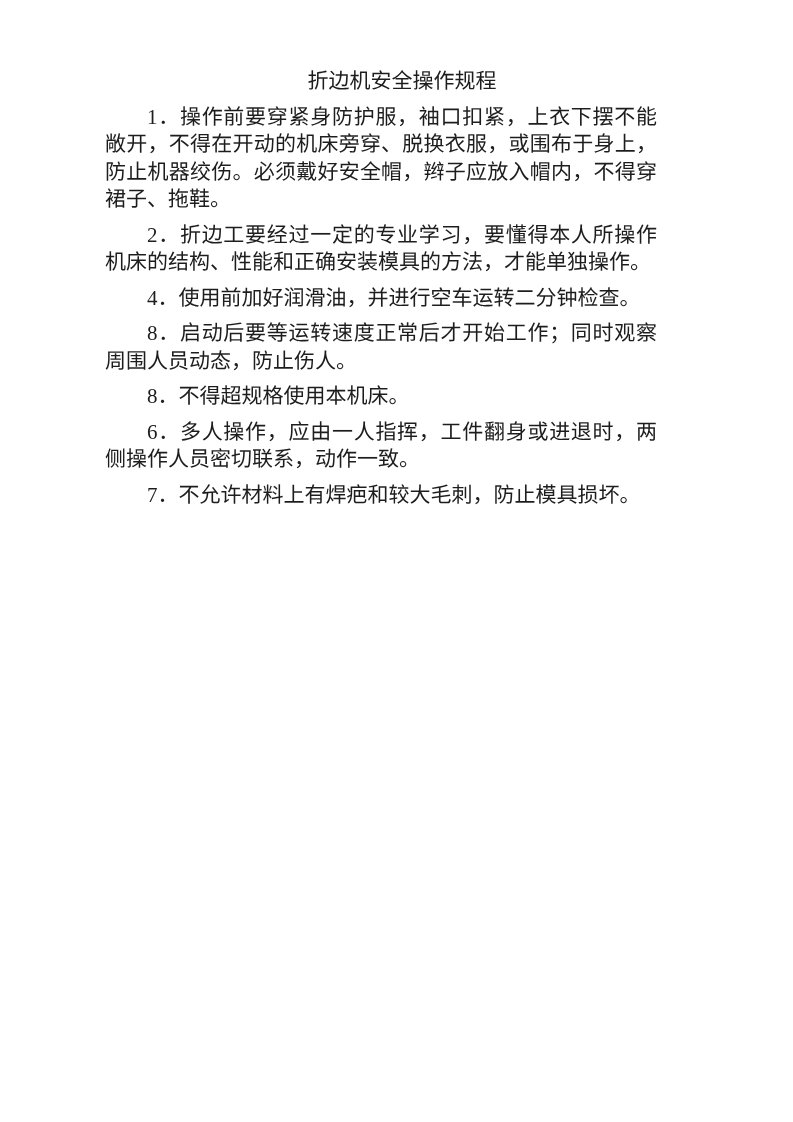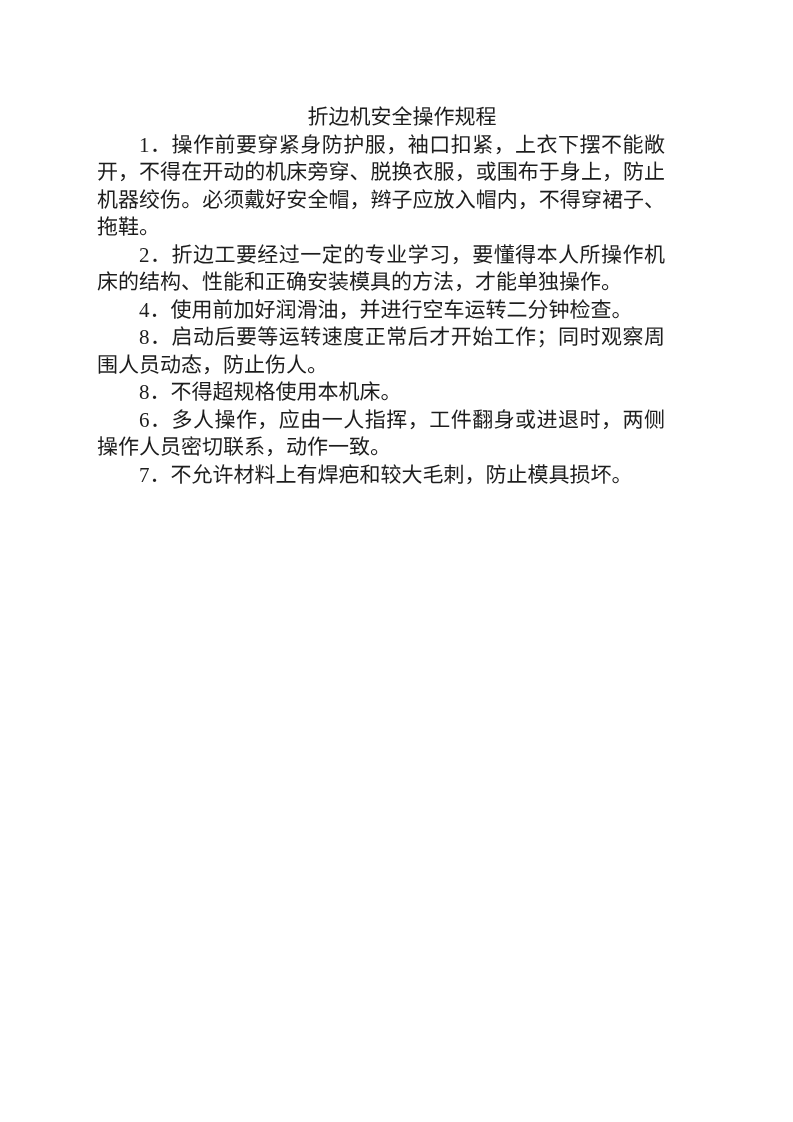--- a/index.html
+++ b/index.html
@@ -6,38 +6,38 @@
     margin: 0;
     padding: 0;
     background: #ffffff;
   }
   .page {
     position: relative;
     width: 793px;
     height: 1122px;
     background: #ffffff;
     box-sizing: border-box;
-    padding: 104px 128px 0 97px;
+    padding: 68px 128px 0 97px;
     font-family: "Liberation Serif", "DejaVu Serif", serif;
     color: #1d1d1d;
     font-size: 21px;
     line-height: 27.5px;
     overflow: hidden;
   }
   .doc-title {
     margin: 0;
     font-size: 21px;
     font-weight: normal;
     text-align: center;
     
     text-indent: 2em;
     white-space: nowrap;
   }
   .doc-paragraph {
-    margin: 0;
+    margin: 8px;
     text-align: justify;
     text-justify: inter-ideograph;
     text-indent: 2em;
     word-break: break-all;
   }
 </style>
 </head>
 <body>
 
 <div class="page">

